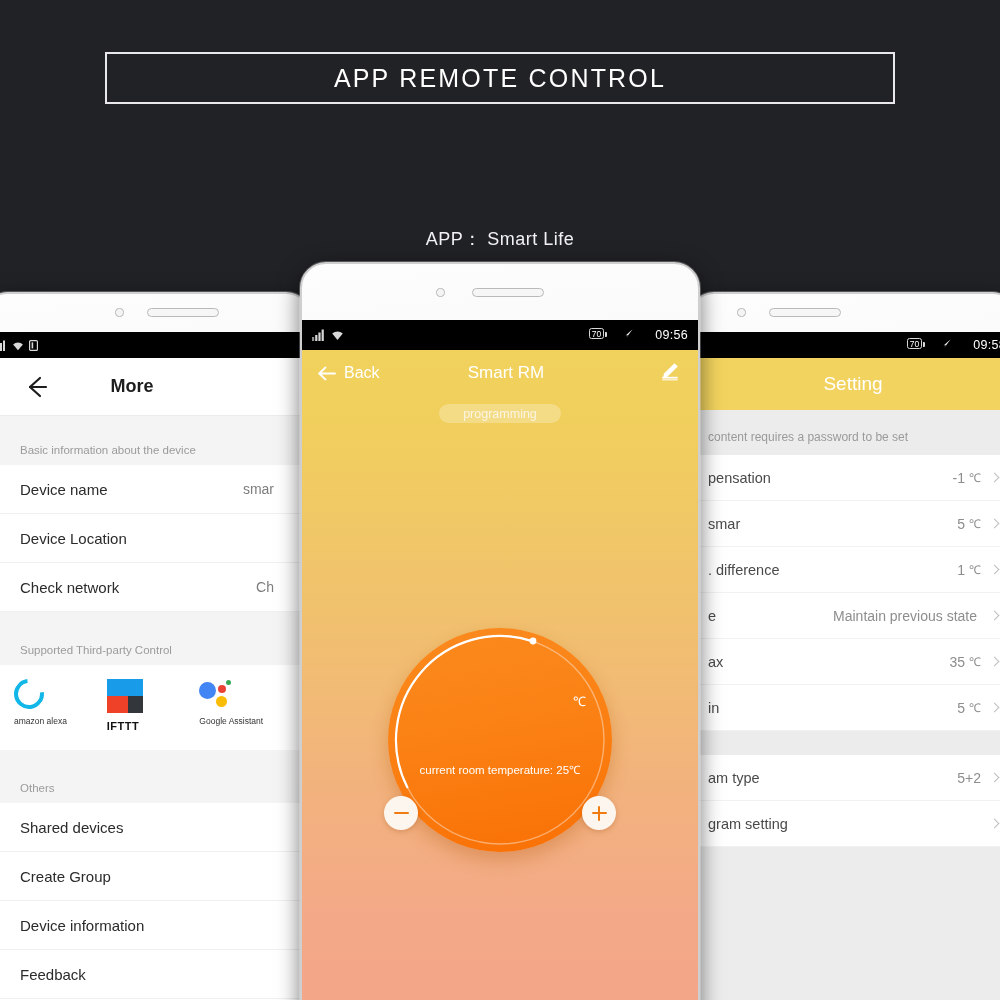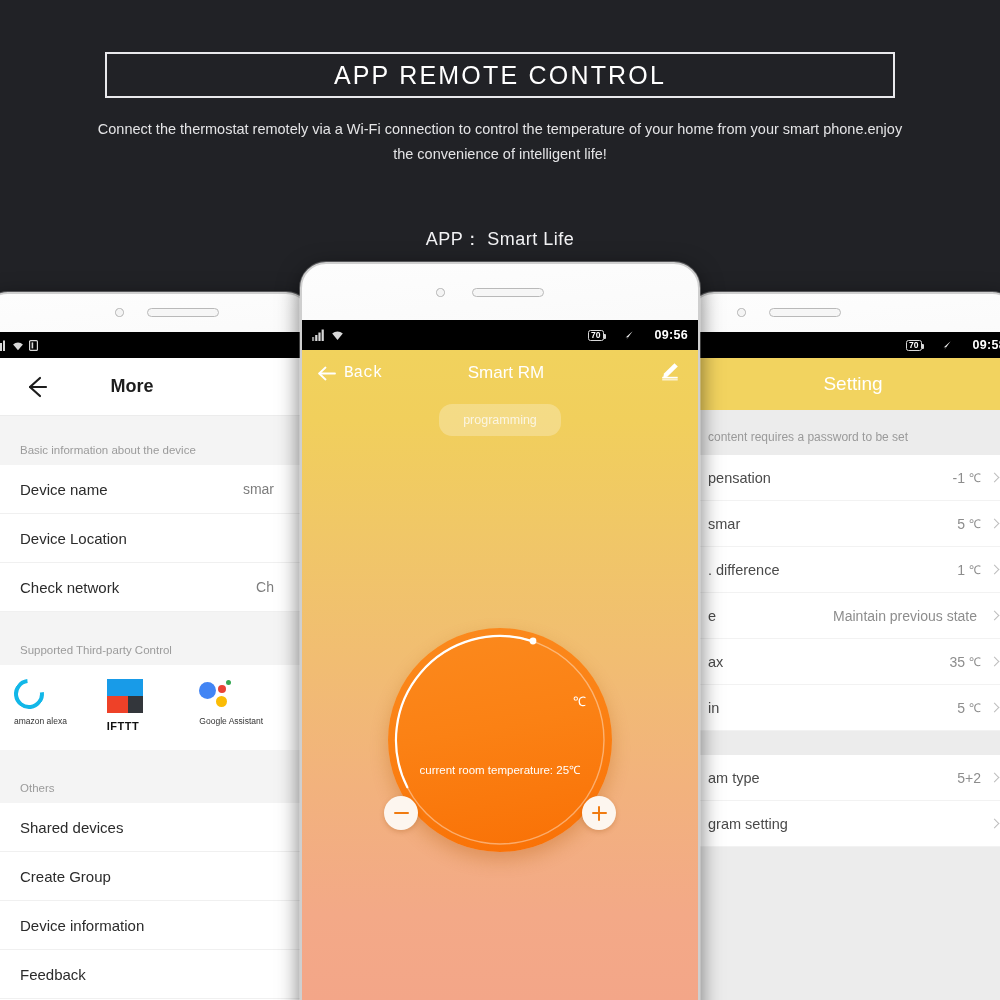--- a/index.html
+++ b/index.html
@@ -6,21 +6,21 @@
   html, body {
     width: 1000px; height: 1000px;
     background: #212226;
     font-family: "Liberation Sans", sans-serif;
     overflow: hidden;
   }
   #stage { position: relative; width: 1000px; height: 1000px; background: #212226; overflow: hidden; }
 
   
   .title-box {
-    position: absolute; left: 105px; top: 52px; width: 790px; height: 46px;
+    position: absolute; left: 105px; top: 52px; width: 790px; height: 52px;
     border: 2px solid #e9e9ec;
     display: flex; align-items: center; justify-content: center;
   }
   .title-box .t {
     color: #ffffff; font-size: 25px; letter-spacing: 2.2px; font-weight: 400;
     white-space: nowrap;
   }
   .subtitle {
     position: absolute; left: 90px; top: 117px; width: 820px;
     text-align: center; color: #e4e4e6; font-size: 14.5px; line-height: 25px;
@@ -50,21 +50,21 @@
   .speaker {
     position: absolute; top: 14px; height: 9px; width: 72px;
     border: 1.6px solid #b9b9b9; border-radius: 6px; background: #f6f6f6;
   }
   .screen { position: relative; overflow: hidden; background: #fff; }
   .statusbar {
     background: #000; height: 26px; display: flex; align-items: center;
     padding: 0 10px; color: #e8e8e8; font-size: 11.5px;
   }
   .sb-left { display: flex; align-items: center; gap: 4px; }
-  .sb-right { margin-left: auto; display: flex; align-items: center; gap: 20px; font-weight: bold; }
+  .sb-right { margin-left: auto; display: flex; align-items: flex-start; gap: 20px; }
   .batt {
     display: inline-flex; align-items: center; justify-content: center;
     border: 1.4px solid #d8d8d8; border-radius: 2.5px;
     font-size: 8.5px; padding: 0 2px; height: 11px; color: #fff;
     position: relative;
   }
   .batt::after {
     content: ""; position: absolute; right: -3.5px; top: 3px;
     width: 2px; height: 5px; background: #d8d8d8; border-radius: 0 1px 1px 0;
   }
@@ -150,28 +150,28 @@
   .c-body {
     height: 704px; position: relative;
     background: linear-gradient(180deg,
       #f1d25d 0%, #f1cf5c 10%, #f0c767 26%, #f1bd72 44%,
       #f2b27d 62%, #f3a987 80%, #f3a489 100%);
   }
   .c-nav {
     height: 46px; display: flex; align-items: center; padding: 0 16px;
     color: #fff; position: relative;
   }
-  .c-back { display: flex; align-items: center; gap: 7px; font-size: 16px; color: #fff; font-family: Liberation Mono, monospace; }
+  .c-back { display: flex; align-items: center; gap: 7px; font-size: 16px; color: #fff; }
   .c-title {
     position: absolute; left: 0; width: 100%; text-align: center;
     font-size: 17px; color: #fff; pointer-events: none; padding-left: 12px;
   }
   .c-edit { margin-left: auto; z-index: 2; }
   .prog-pill {
-    margin: 8px auto 0; width: 122px; height: 32px; border-radius: 13px;
+    margin: 8px auto 0; width: 122px; height: 19px; border-radius: 13px;
     background: rgba(255,255,255,.26); display: flex; align-items: center; justify-content: center;
     color: #fbf5e2; font-size: 12.5px;
   }
   .dial-wrap {
     position: absolute; left: 50%; top: 278px; transform: translateX(-50%);
     width: 224px; height: 224px;
   }
   .dial {
     position: absolute; inset: 0; border-radius: 50%;
     background: linear-gradient(170deg,#fb8a1e 0%,#fb8114 45%,#f97005 100%);
@@ -201,21 +201,20 @@
   #dial-plus { right: -4px; bottom: 22px; }
 </style>
 </head>
 <body>
 
 <div id="stage">
 
   <div class="title-box">
     <div class="t">APP REMOTE CONTROL</div>
   </div>
-  <div class="subtitle">Connect the thermostat remotely via a Wi-Fi connection to control the temperature of your home from your smart phone.enjoy the convenience of intelligent life!</div>
   <div class="app-label">APP： Smart Life</div>
 
   <div class="phone" id="phone-left">
     <div class="bezel-top">
       <span class="cam"></span>
       <span class="speaker"></span>
     </div>
     <div class="screen">
 
       <div class="statusbar">

